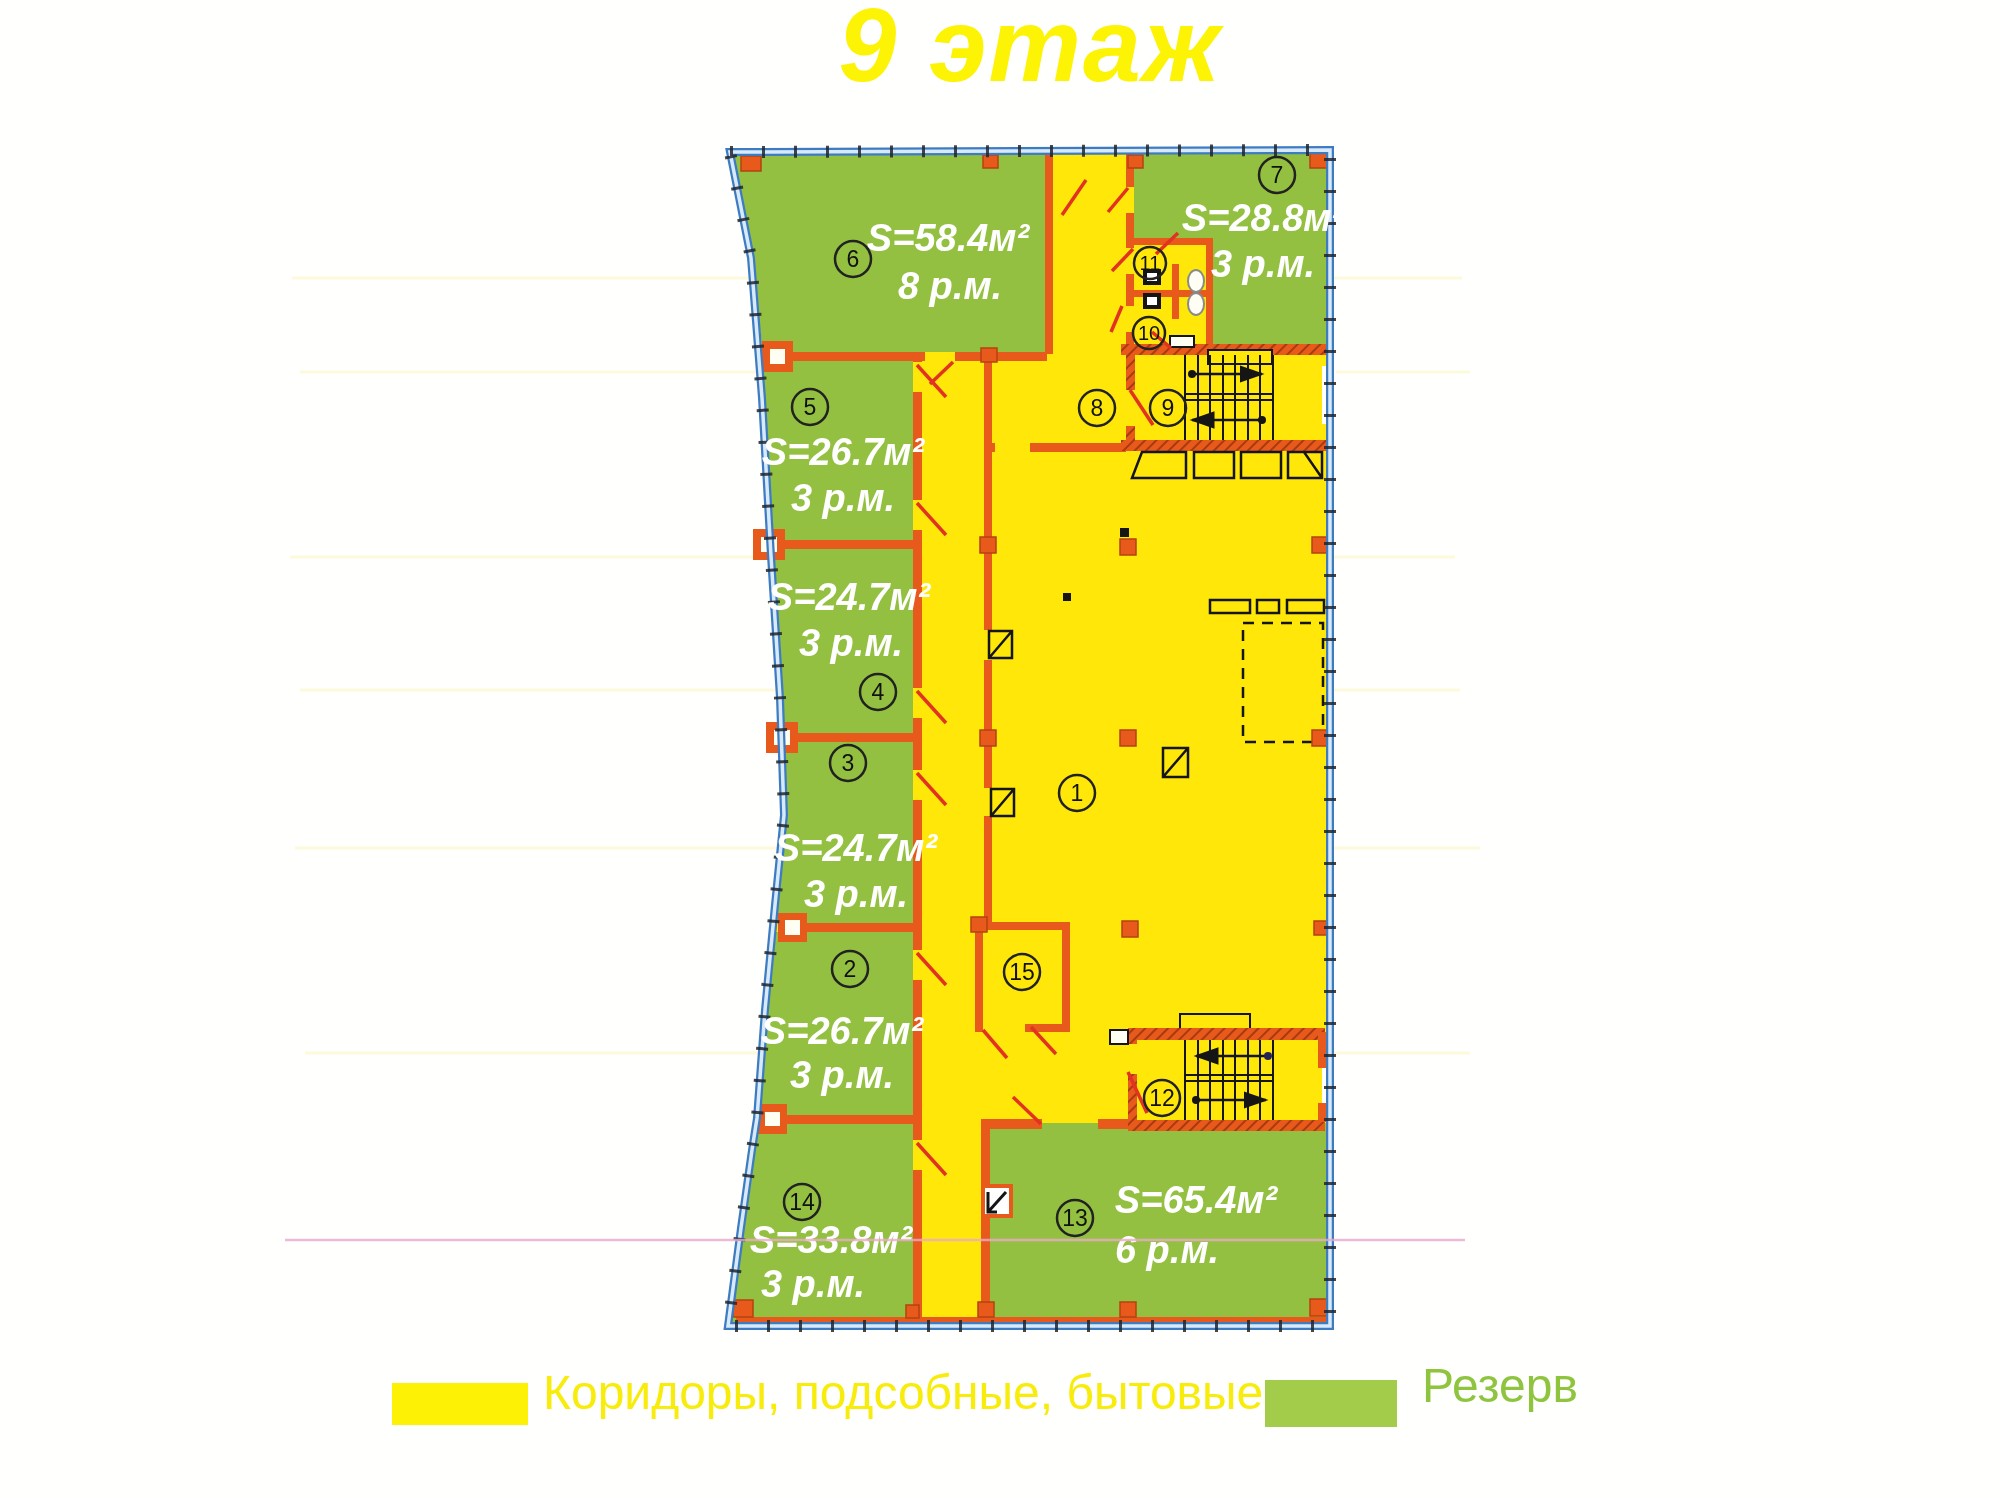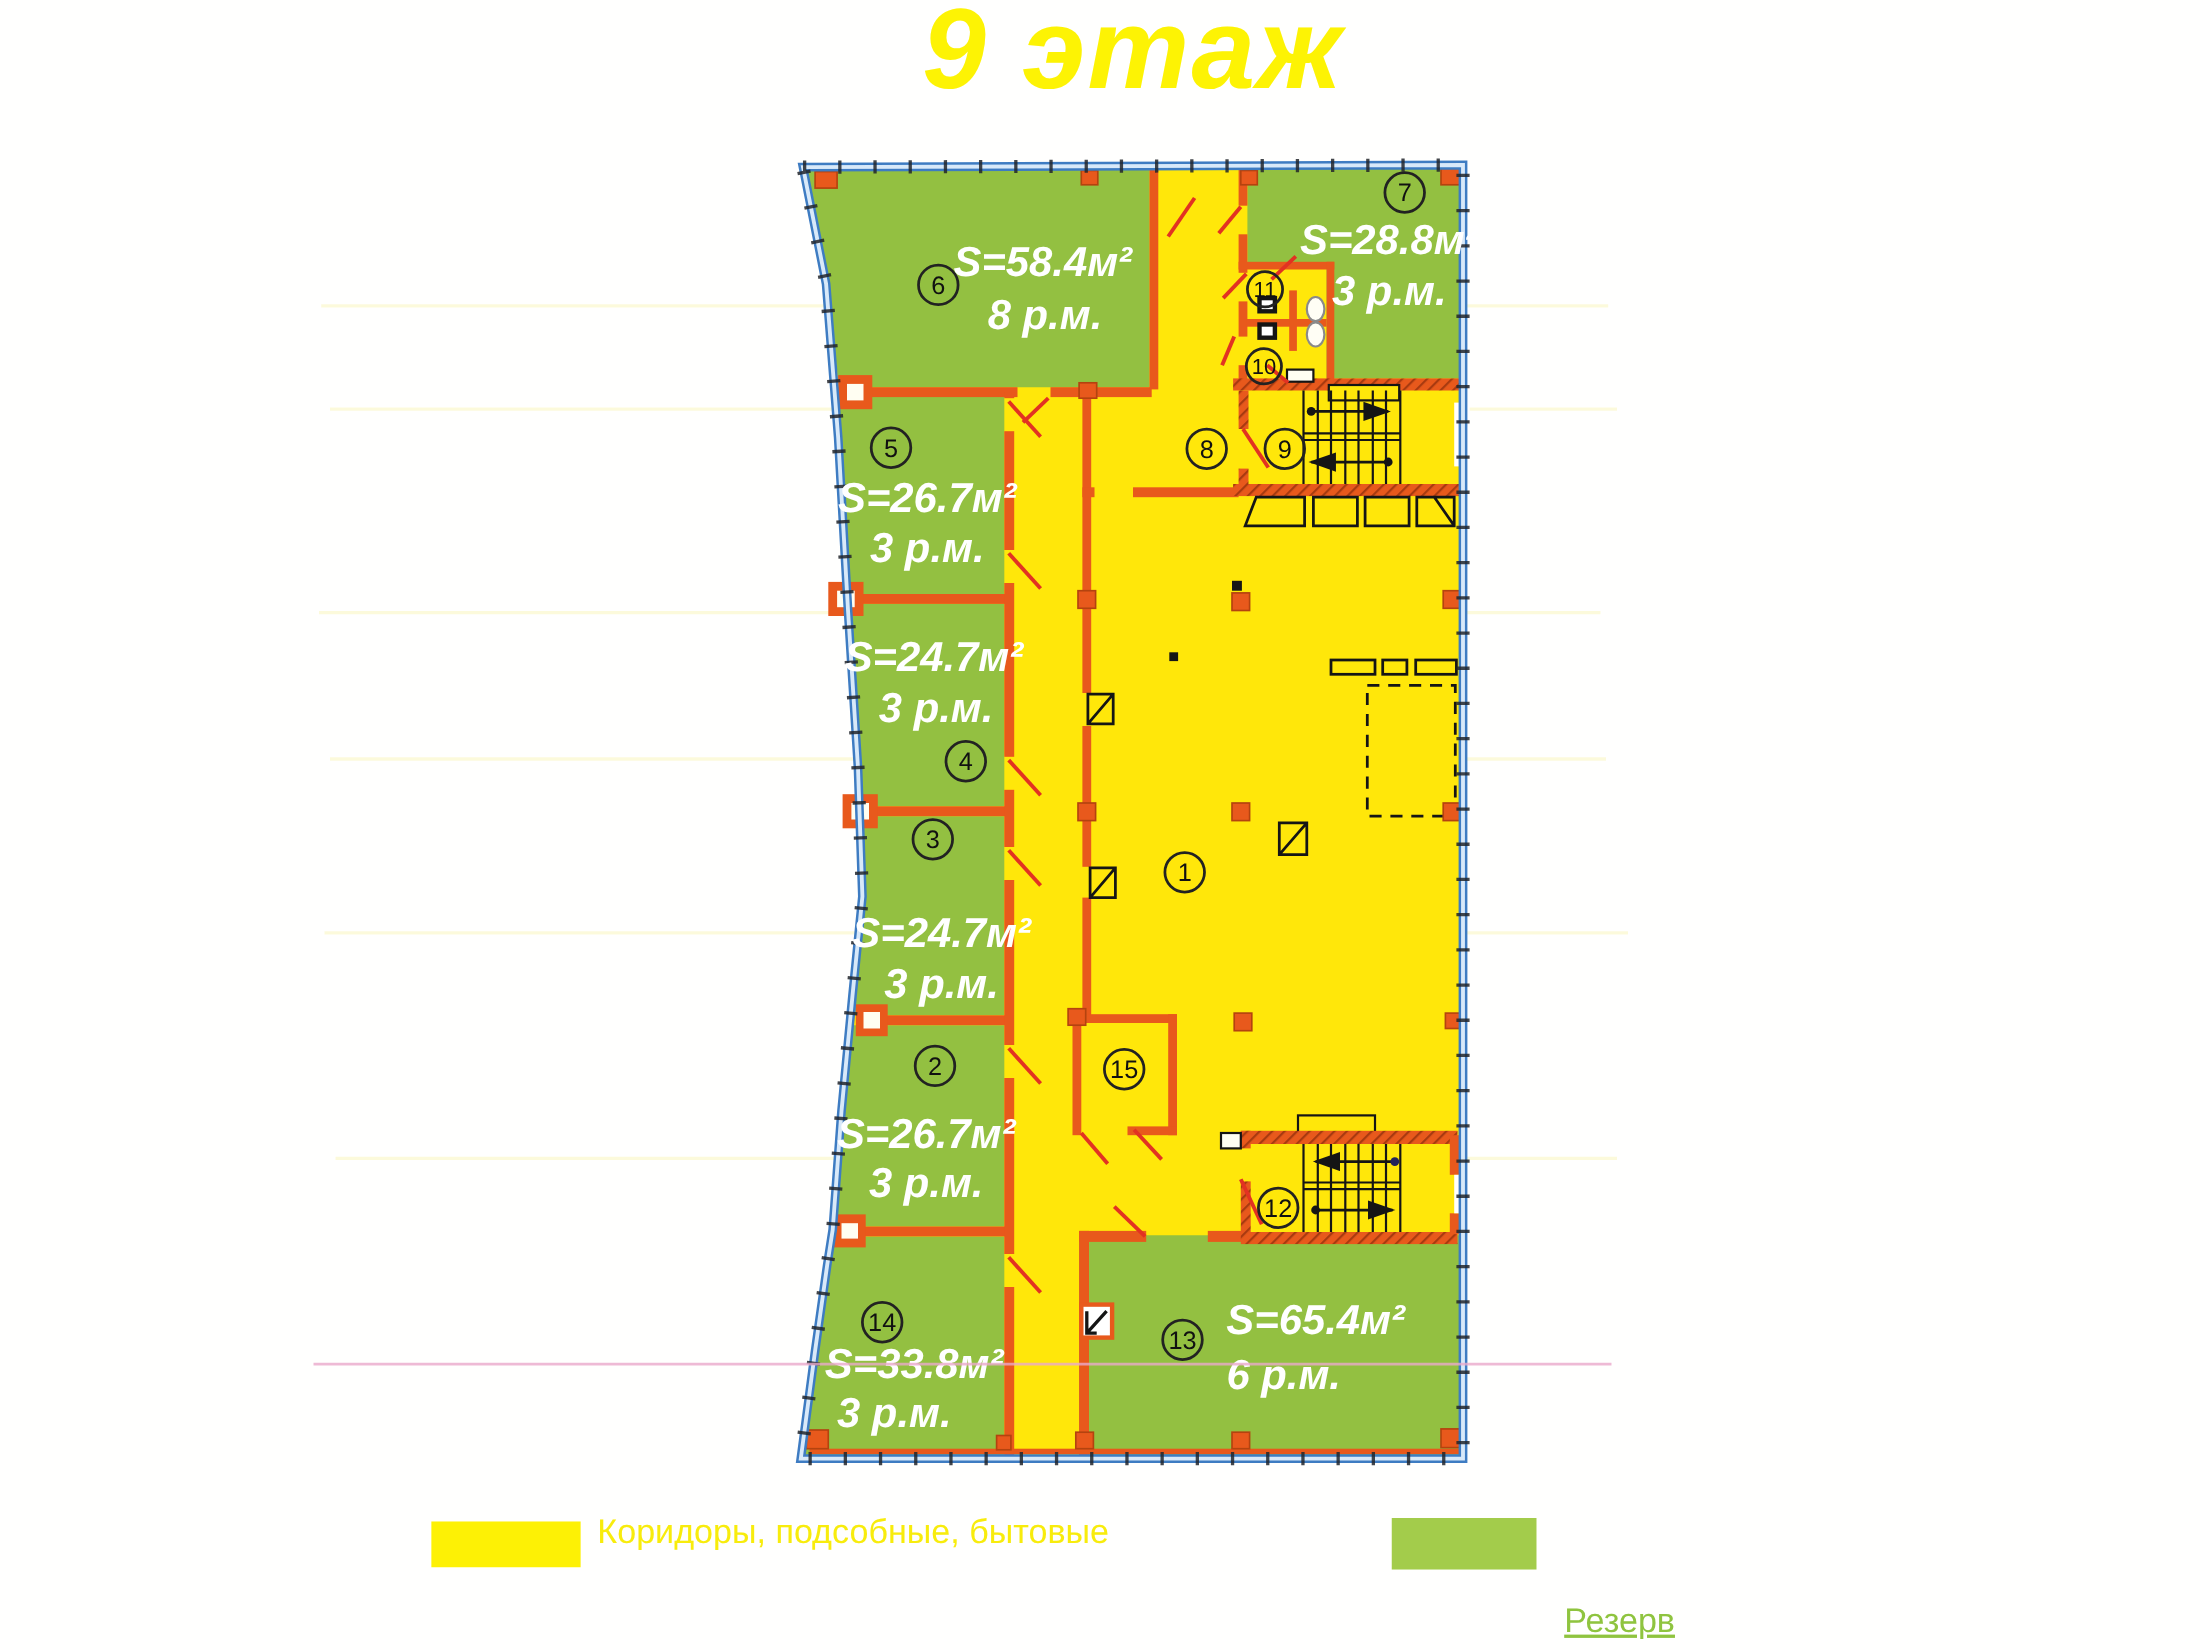--- a/index.html
+++ b/index.html
@@ -2,21 +2,21 @@
 <html><head>
 <meta charset="utf-8">
 <style>
   html,body{margin:0;padding:0;background:#ffffff;}
   #page{position:relative;width:2000px;height:1500px;background:#fffffe;overflow:hidden;
         font-family:"Liberation Sans",sans-serif;}
   #floor-title{position:absolute;left:0;top:-14px;width:2060px;text-align:center;
         font-size:104px;font-weight:bold;font-style:italic;color:#fdf304;
         letter-spacing:2px;}
   #plan-svg{position:absolute;left:0;top:0;}
-  .legend-label{position:absolute;font-size:31px;color:#f8ec0c;line-height:51px;font-weight:500;}
+  .legend-label{position:absolute;font-size:48px;color:#f8ec0c;line-height:51px;font-weight:500;}
   #legend-reserve-text{color:#8fc43f;}
   .lg-swatch{position:absolute;}
 </style>
 </head>
 <body>
 
 <div id="page">
 
   <div id="floor-title">9 этаж</div>
 
@@ -344,15 +344,15 @@
   <svg class="lg-swatch" style="left:392px;top:1383px;position:absolute" width="136" height="42">
     <rect width="136" height="42" fill="#fdf105"></rect>
   </svg>
   <div class="legend-label" style="left:543px;top:1367px;">
     <div>Коридоры, подсобные, бытовые</div>
   </div>
 
   <svg class="lg-swatch" style="left:1265px;top:1380px;position:absolute" width="132" height="47">
     <rect width="132" height="47" fill="#a3cc4b"></rect>
   </svg>
-  <div class="legend-label" id="legend-reserve-text" style="left:1422px;top:1448px;text-decoration:underline;">Резерв</div>
+  <div class="legend-label" id="legend-reserve-text" style="left:1422px;top:1360px;">Резерв</div>
 
 </div>
 
 </body></html>

